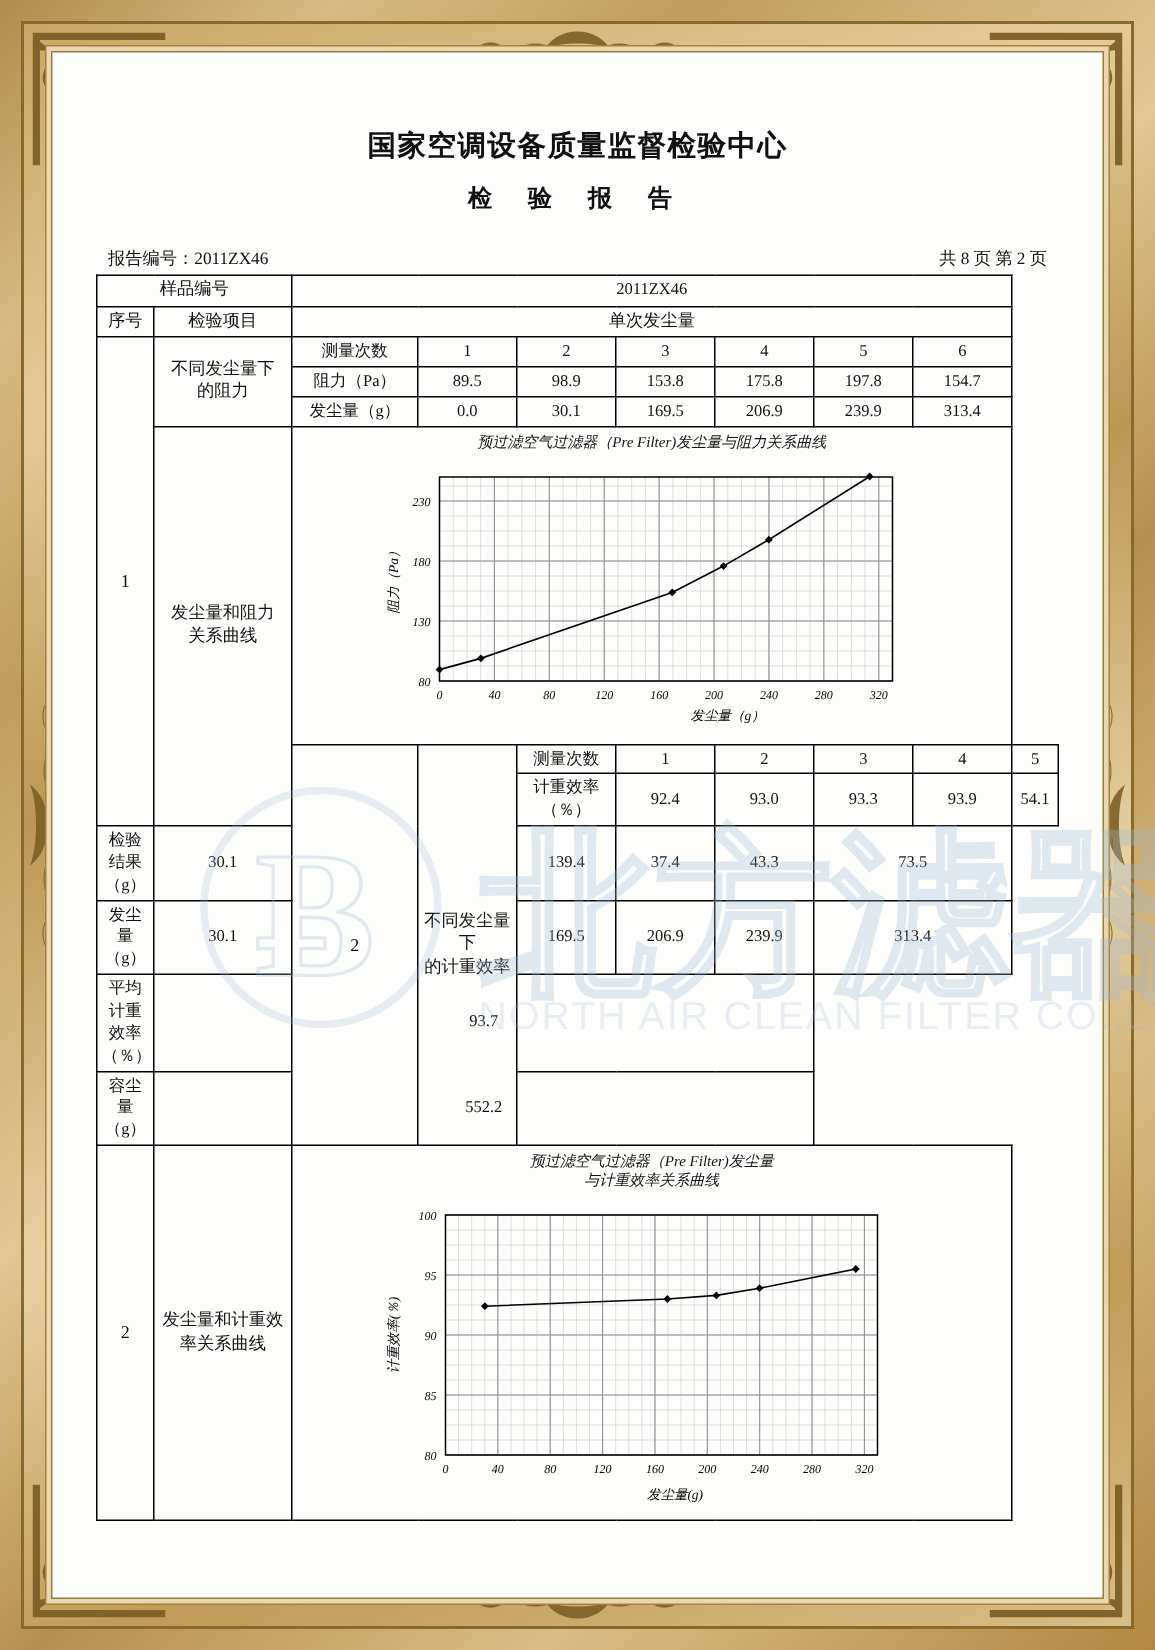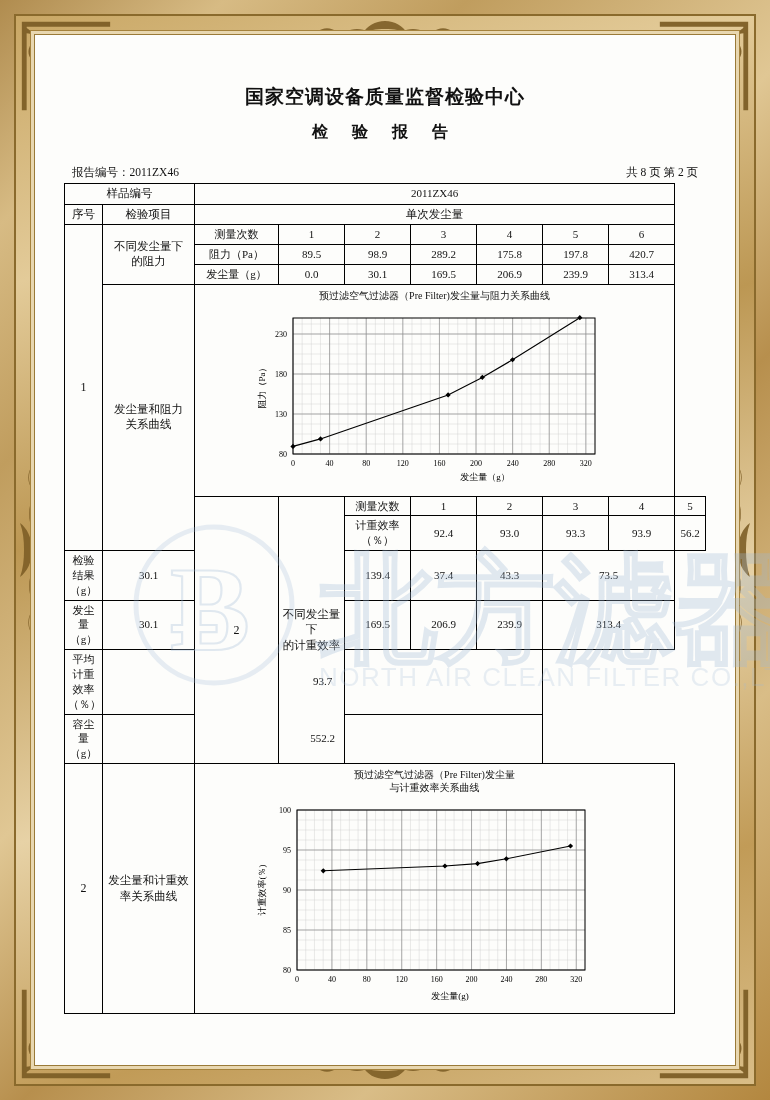--- a/index.html
+++ b/index.html
@@ -67,21 +67,21 @@
     width:100%;border-collapse:collapse;table-layout:fixed;
     font-size:11px;
   }
   table.main td{
     border:1px solid #000;padding:2px 3px;text-align:center;vertical-align:middle;
     line-height:1.35;
   }
   .lbl{font-size:11.5px;}
   .sn{font-size:12px;}
   .left-pad{text-align:left;padding-left:10px;}
-  .chart-cell{padding:4px 2px;}
+  .chart-cell{padding:4px 2px;font-style:italic;}
   .chart-title{font-size:10px;text-align:center;margin:2px 0 2px 0;line-height:1.3;}
 
   
   .chart-wrap{display:flex;justify-content:center;}
   svg.chart{display:block;}
   .gridmajor{stroke:#8e8e8e;stroke-width:.7;}
   .gridminor{stroke:#c9c9c9;stroke-width:.4;}
   .axis{stroke:#000;stroke-width:1;fill:none;}
   .series{stroke:#000;stroke-width:1.1;fill:none;}
   .tick{font-size:8px;font-family:"Liberation Serif",serif;fill:#000;}
@@ -239,24 +239,24 @@
         <td>2</td>
         <td>3</td>
         <td>4</td>
         <td>5</td>
         <td>6</td>
       </tr>
       <tr>
         <td>阻力（Pa）</td>
         <td>89.5</td>
         <td>98.9</td>
-        <td>289.2</td>
+        <td>153.8</td>
         <td>175.8</td>
         <td>197.8</td>
-        <td>420.7</td>
+        <td>154.7</td>
       </tr>
       <tr>
         <td>发尘量（g）</td>
         <td>0.0</td>
         <td>30.1</td>
         <td>169.5</td>
         <td>206.9</td>
         <td>239.9</td>
         <td>313.4</td>
       </tr>
@@ -376,21 +376,21 @@
         <td>3</td>
         <td>4</td>
         <td colspan="2">5</td>
       </tr>
       <tr>
         <td>计重效率（％）</td>
         <td>92.4</td>
         <td>93.0</td>
         <td>93.3</td>
         <td>93.9</td>
-        <td colspan="2">56.2</td>
+        <td colspan="2">54.1</td>
       </tr>
       <tr>
         <td>检验结果（g）</td>
         <td>30.1</td>
         <td>139.4</td>
         <td>37.4</td>
         <td>43.3</td>
         <td colspan="2">73.5</td>
       </tr>
       <tr>

